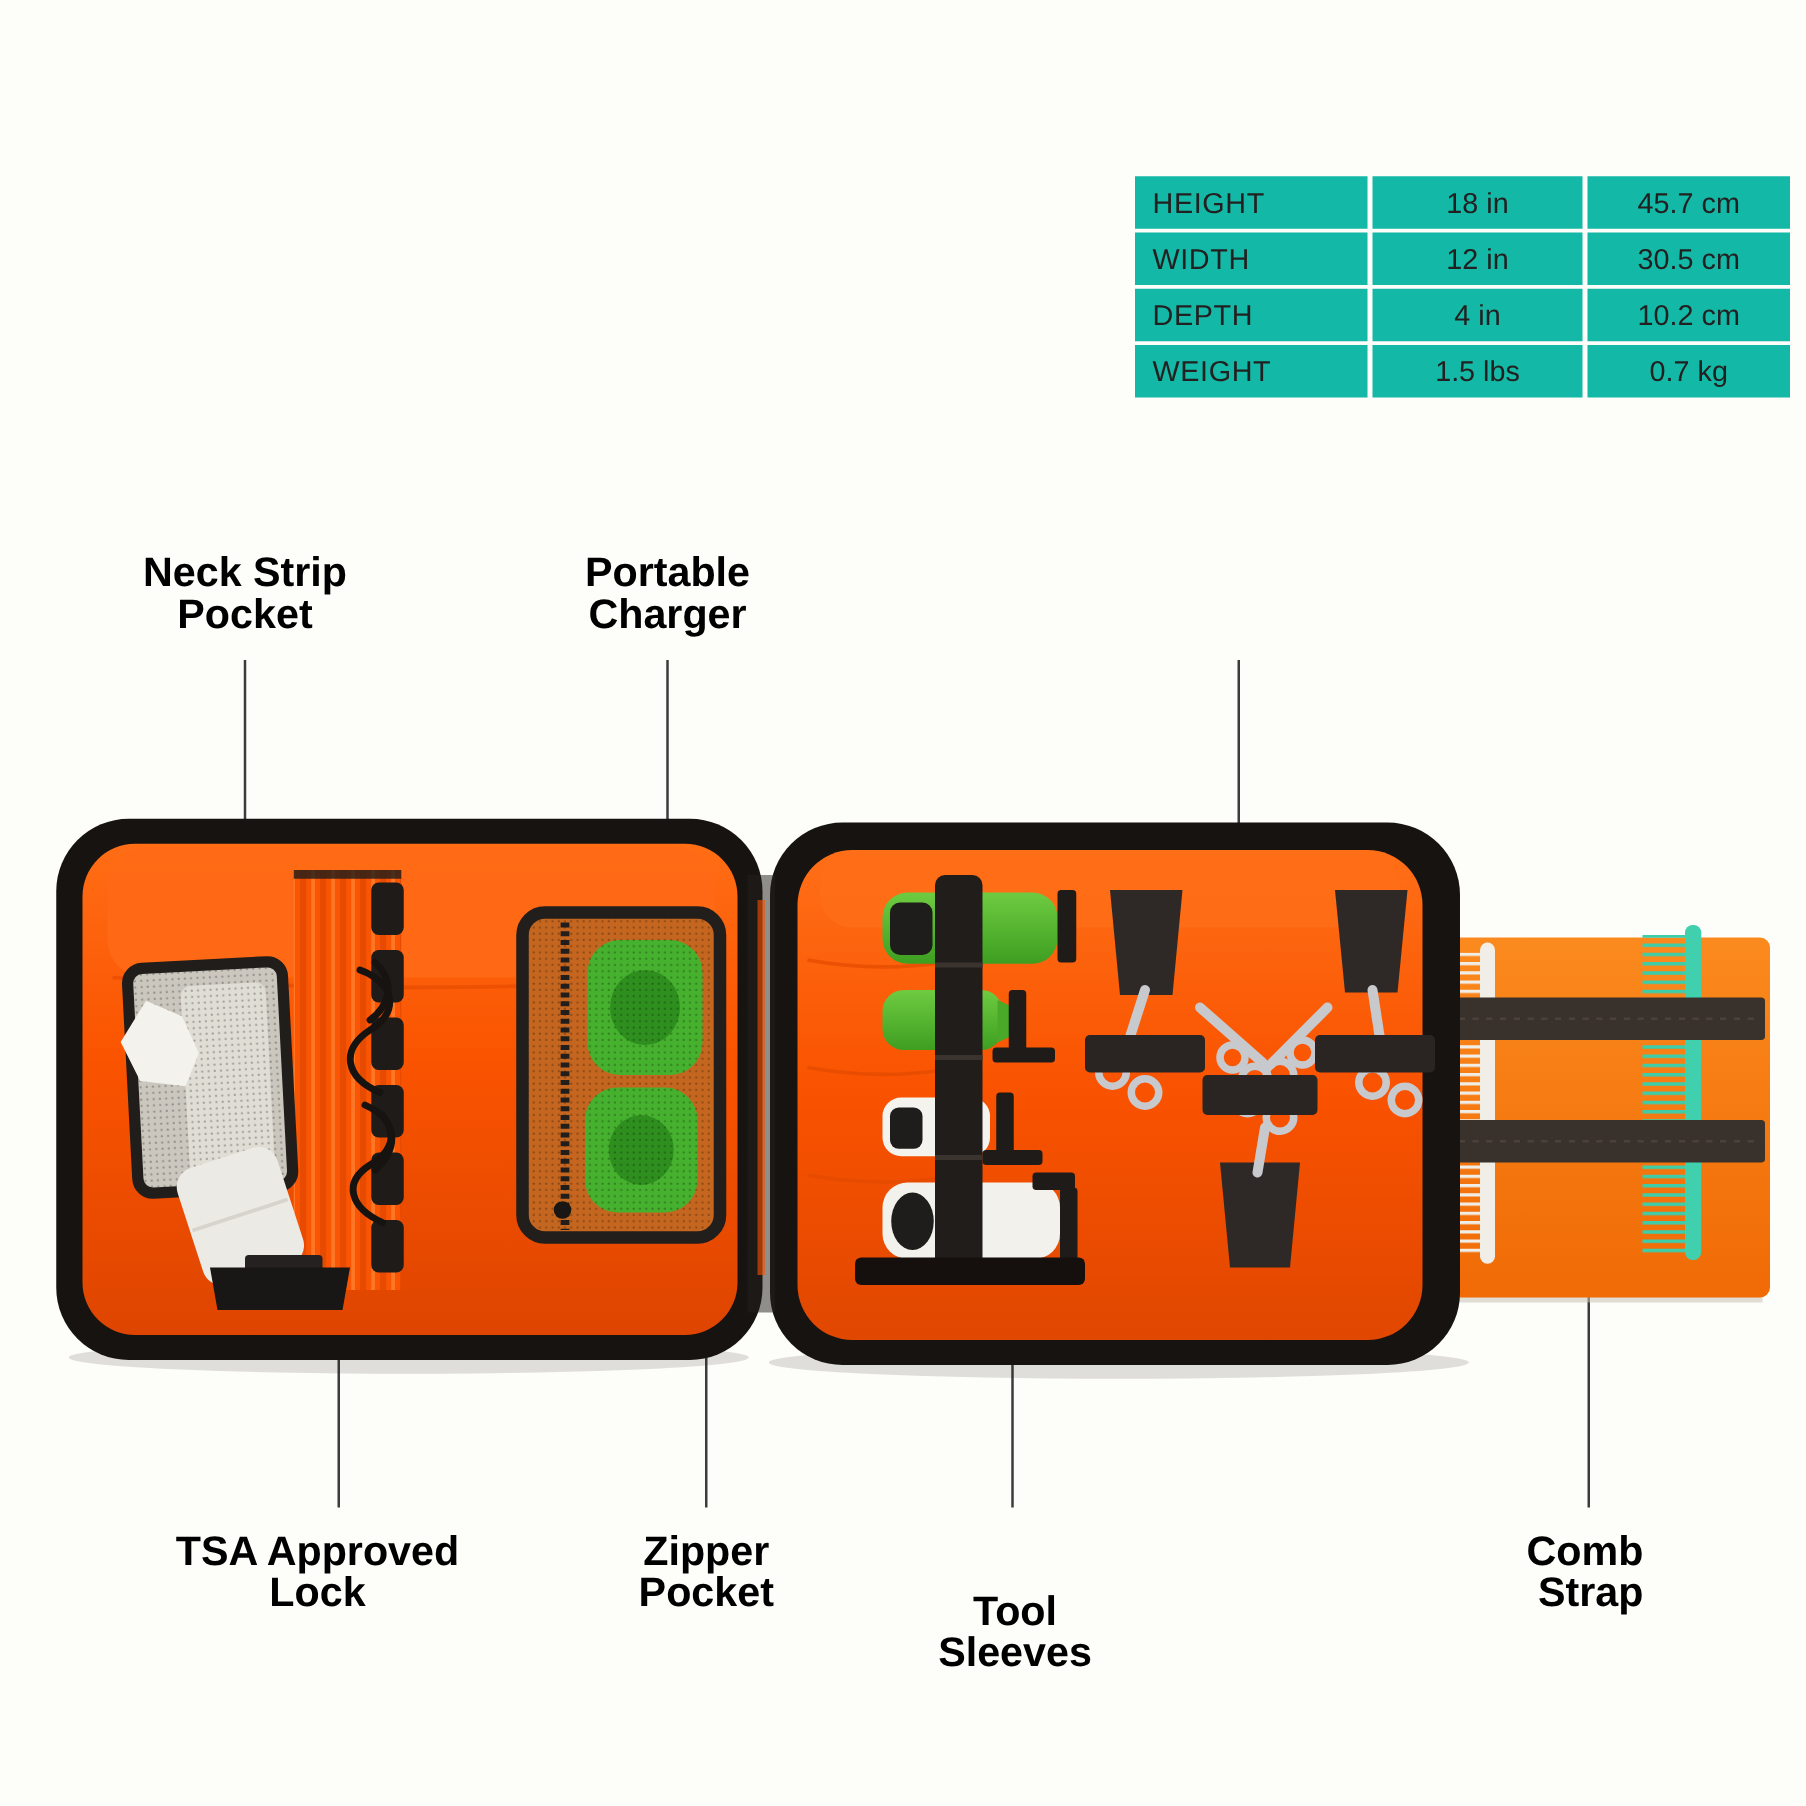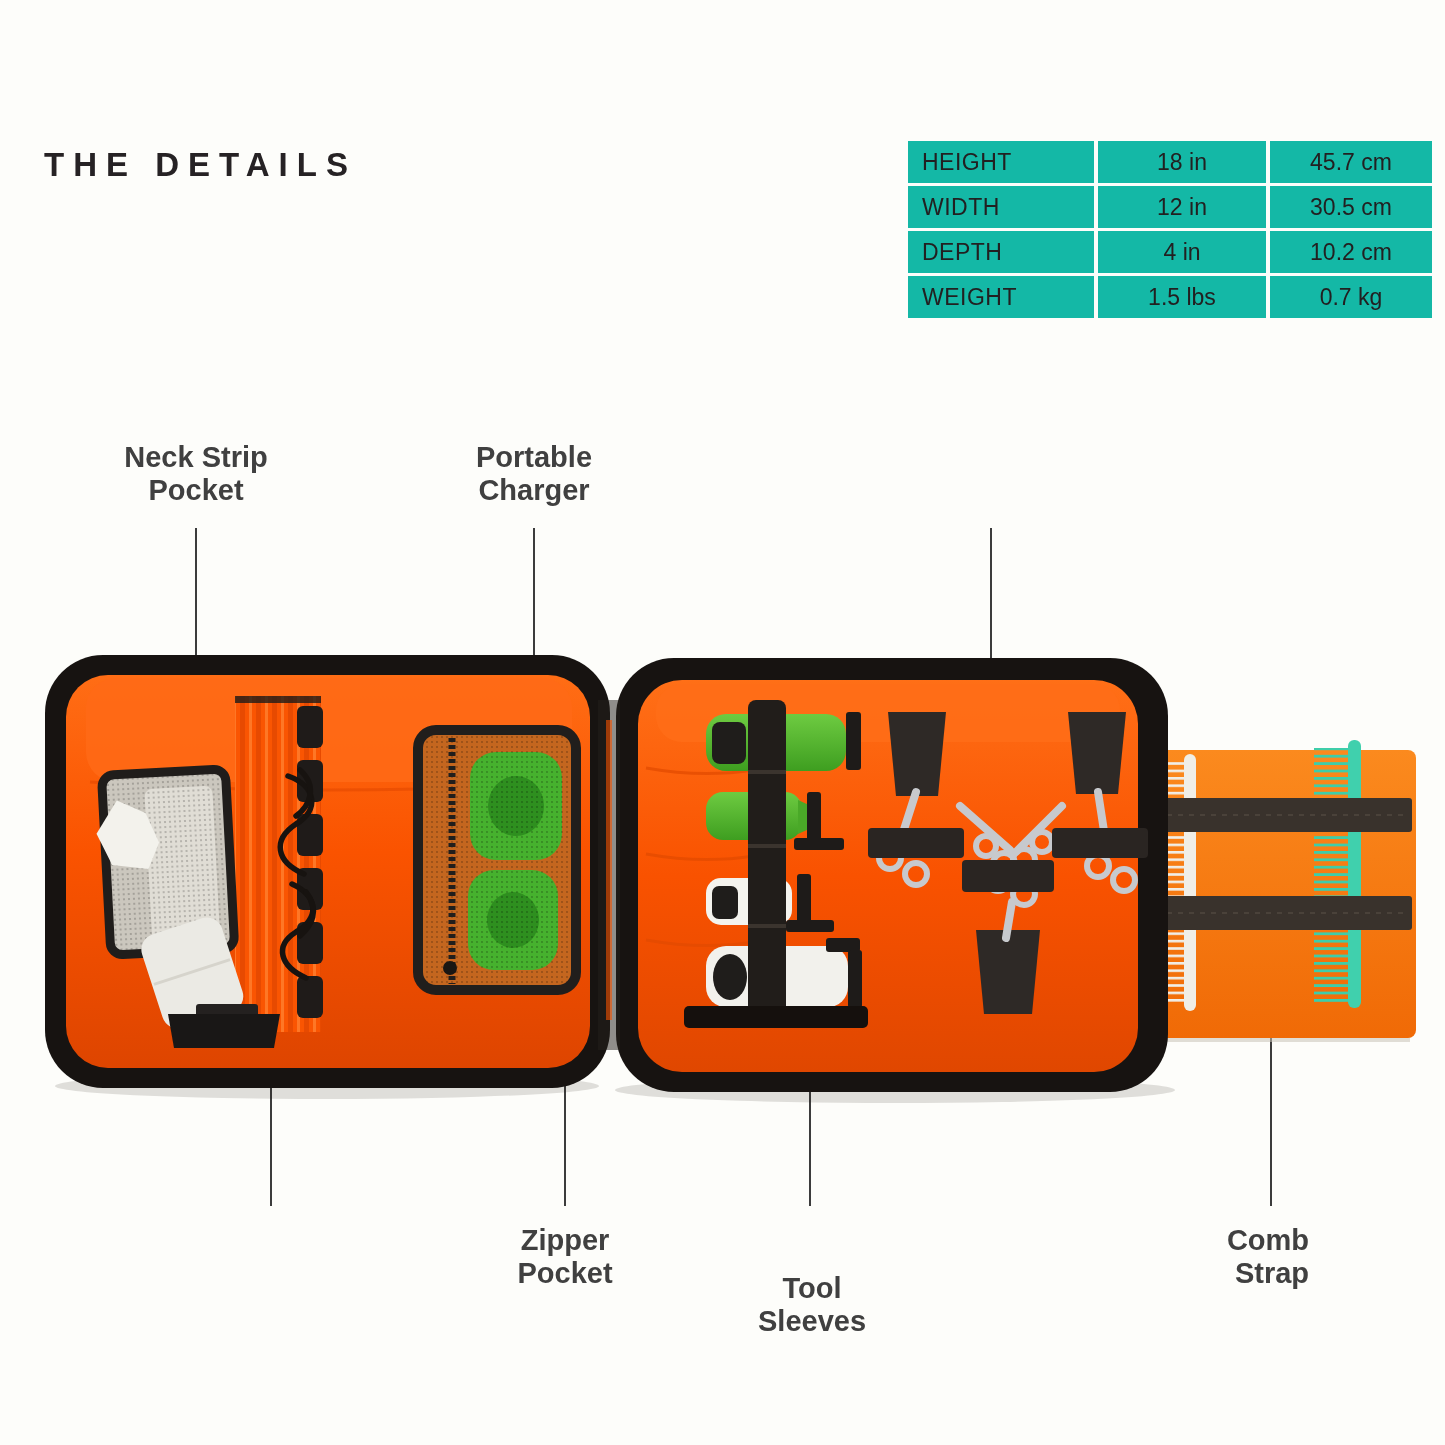--- a/index.html
+++ b/index.html
@@ -24,34 +24,33 @@
   .spec-cell{
     background:#14b8a6;
     height:42px;
     display:flex;align-items:center;
     font-size:23px;color:#222021;
   }
   .spec-cell.lbl{padding-left:14px;letter-spacing:0.5px;}
   .spec-cell.val{justify-content:center;}
   .callout{
     position:absolute;transform:translateX(-50%);
-    text-align:center;font-size:29px;font-weight:bold;
-    line-height:33px;color:#404040;white-space:pre-line;
+    text-align:center;font-size:33px;font-weight:bold;
+    line-height:33px;color:#000000;white-space:pre-line;
   }
   .leader{
     position:absolute;width:2px;background:#3C3C3C;
   }
   .photo{position:absolute;left:0;top:0;}
 </style>
 </head>
 <body>
 
 <div class="canvas">
 
-  <h1 class="page-title">THE DETAILS</h1>
 
   <div class="spec-table">
     <div class="spec-cell lbl">HEIGHT</div>
     <div class="spec-cell val">18 in</div>
     <div class="spec-cell val">45.7 cm</div>
 
     <div class="spec-cell lbl">WIDTH</div>
     <div class="spec-cell val">12 in</div>
     <div class="spec-cell val">30.5 cm</div>
 
@@ -61,20 +60,22 @@
 
     <div class="spec-cell lbl">WEIGHT</div>
     <div class="spec-cell val">1.5 lbs</div>
     <div class="spec-cell val">0.7 kg</div>
   </div>
 
   <div class="callout" style="left:196px;top:441px;">Neck Strip
 Pocket</div>
   <div class="callout" style="left:534px;top:441px;">Portable
 Charger</div>
+  <div class="callout" style="left:254px;top:1224px;">TSA Approved
+Lock</div>
   <div class="callout" style="left:565px;top:1224px;">Zipper
 Pocket</div>
   <div class="callout" style="left:812px;top:1272px;">Tool
 Sleeves</div>
   <div class="callout" style="left:1268px;top:1224px;text-align:right;">Comb
 Strap</div>
 
   <div class="leader" style="left:195px;top:528px;height:132px;"></div>
   <div class="leader" style="left:533px;top:528px;height:134px;"></div>
   <div class="leader" style="left:990px;top:528px;height:136px;"></div>

